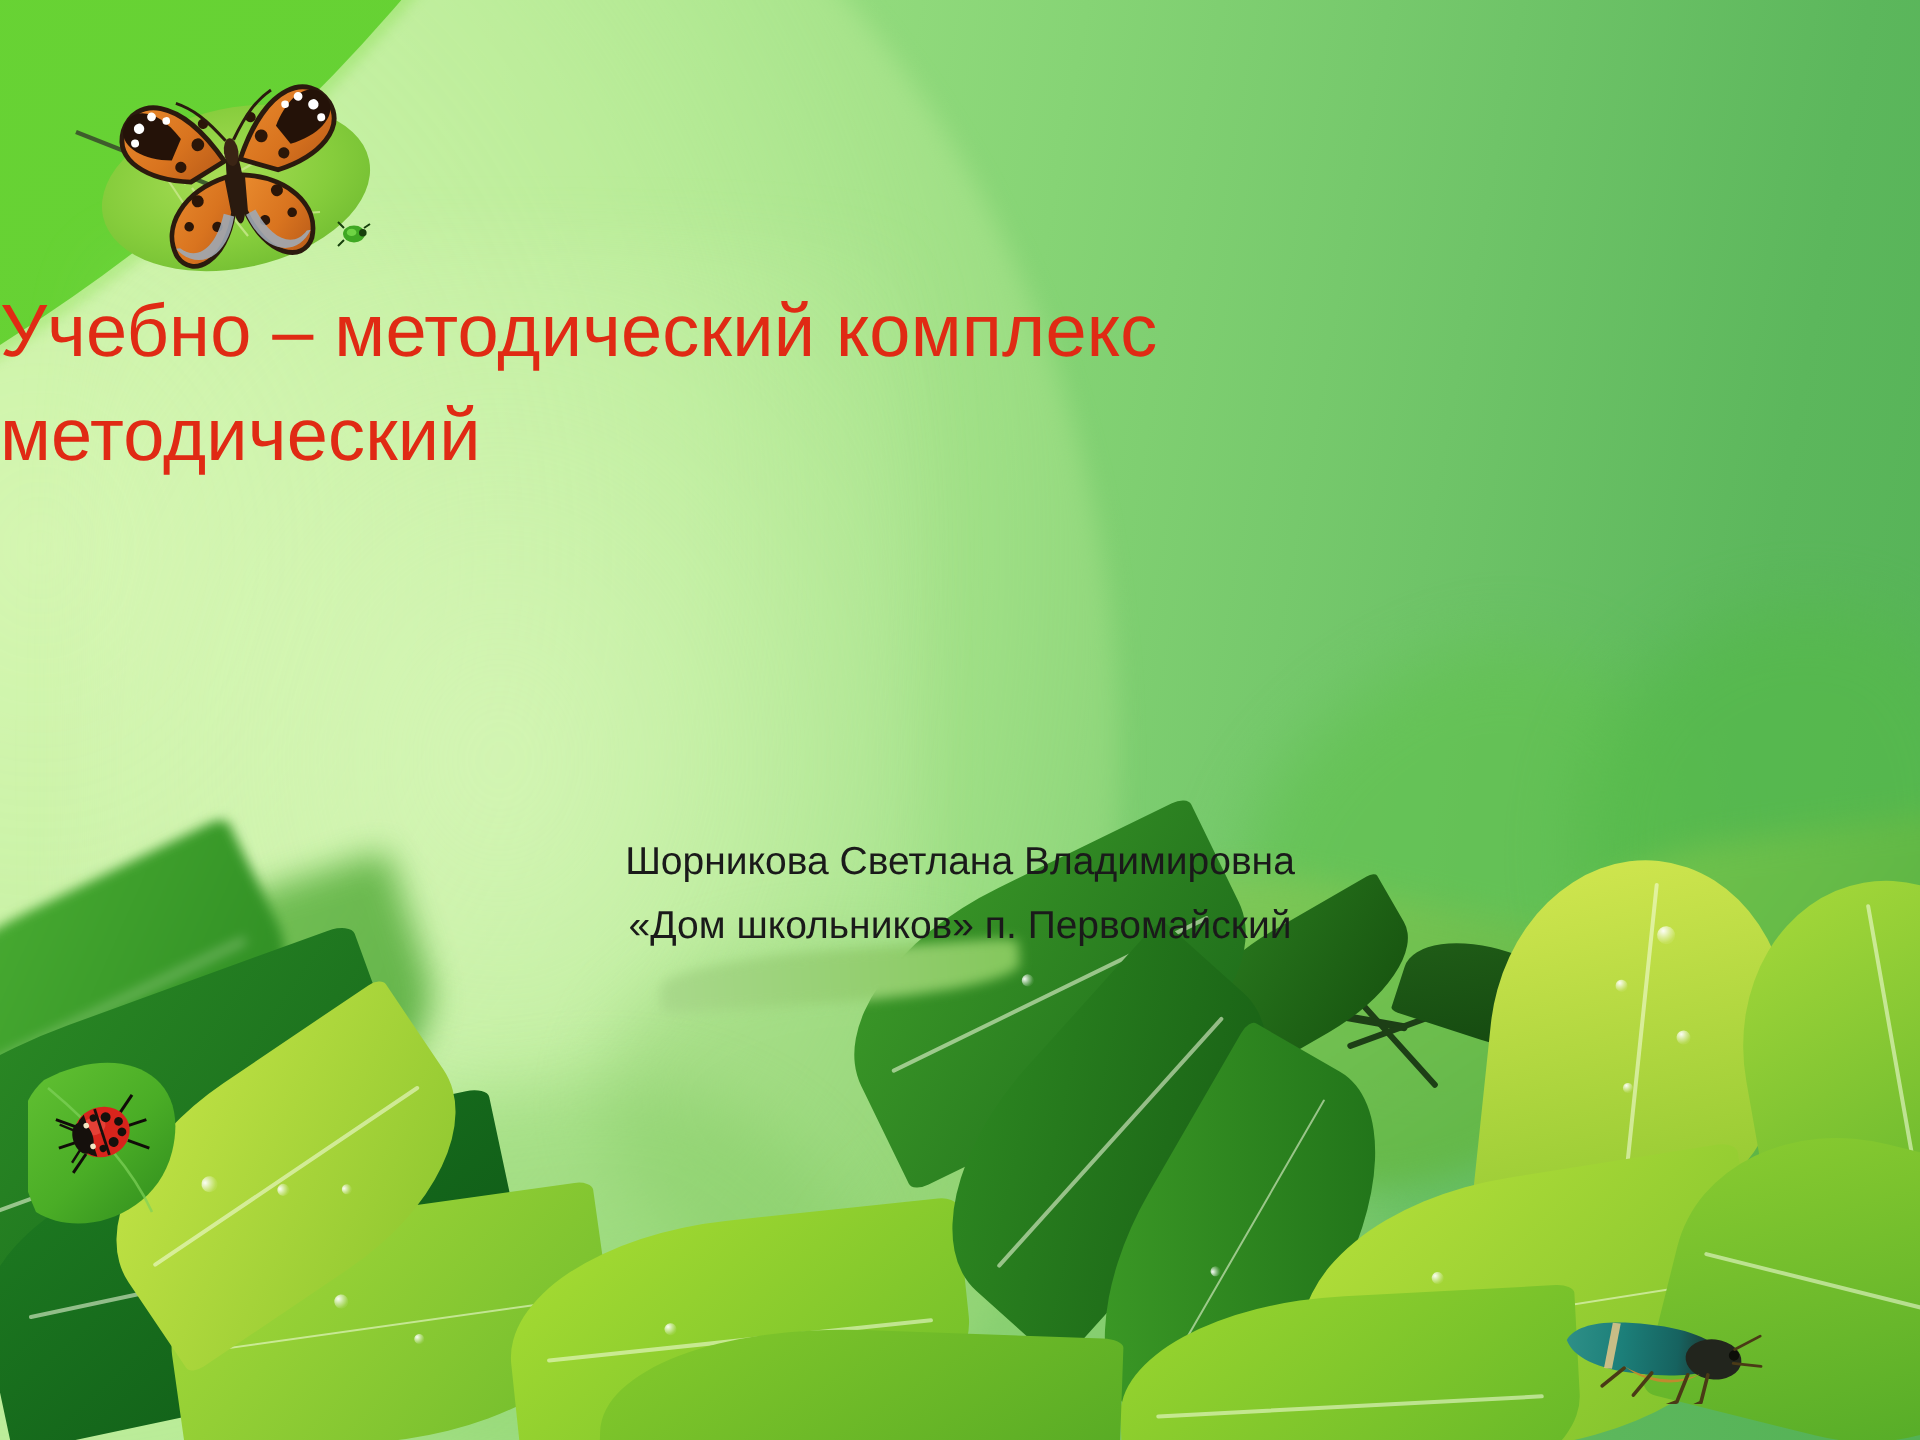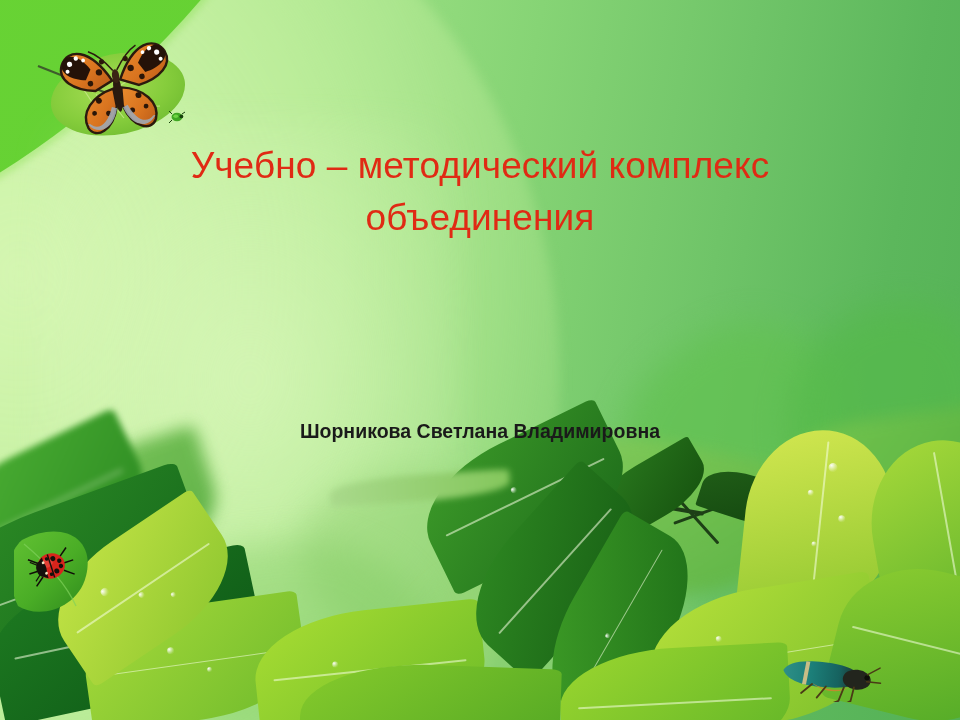--- a/index.html
+++ b/index.html
@@ -154,21 +154,21 @@
     width: 120px;
     height: 60px;
   }
 
   
   .title-block {
     position: absolute;
     left: 0;
     top: 140px;
     width: 960px;
-    text-align: center;
+    text-align: left;
     z-index: 40;
   }
   .title-line {
     font-family: "Liberation Sans", sans-serif;
     font-size: 37px;
     line-height: 52px;
     color: #e02a14;
     white-space: nowrap;
     letter-spacing: .1px;
   }
@@ -180,21 +180,20 @@
     width: 960px;
     text-align: center;
     z-index: 40;
   }
   .subtitle-line {
     font-family: "Liberation Sans", sans-serif;
     font-size: 19.5px;
     line-height: 32px;
     color: #1a1a1a;
     white-space: nowrap;
-    font-weight: bold;
   }
 </style>
 </head>
 <body>
 
 <div class="slide">
 
   <div class="bg-ellipse"></div>
   <div class="bg-arc-soft"></div>
   <div class="bg-arc"></div>
@@ -450,20 +449,21 @@
         </g>
 
         <path d="M84,2 L96,-6" stroke="#4a3a16" stroke-width="1.4" fill="none" stroke-linecap="round"></path>
         <path d="M84,9 L98,9" stroke="#4a3a16" stroke-width="1.4" fill="none" stroke-linecap="round"></path>
       </g>
     </svg>
   </div>
 
   <div class="title-block">
     <div class="title-line">Учебно – методический комплекс</div>
-    <div class="title-line">объединения</div>
+    <div class="title-line">методический</div>
   </div>
 
   <div class="subtitle-block">
     <div class="subtitle-line">Шорникова Светлана Владимировна</div>
+    <div class="subtitle-line">«Дом школьников» п. Первомайский</div>
   </div>
 
 </div>
 
 </body></html>

